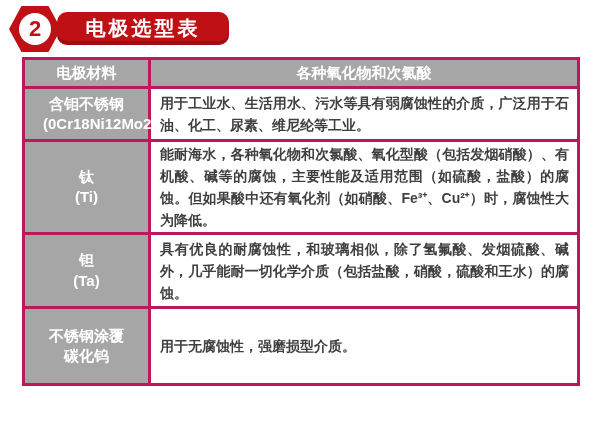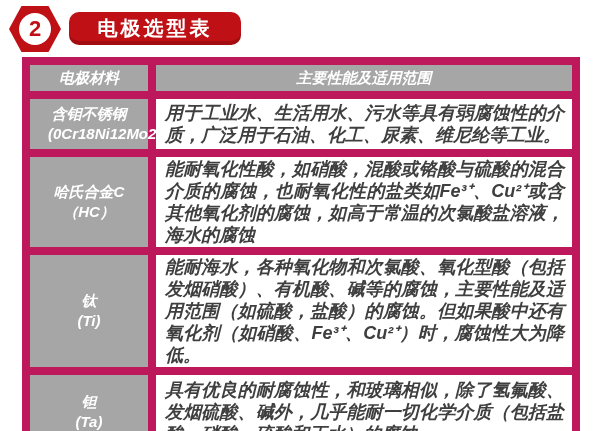--- a/index.html
+++ b/index.html
@@ -45,21 +45,21 @@
     justify-content: center;
   }
   .hex-badge .num {
     color: #bf1016;
     font-size: 22px;
     font-weight: bold;
     line-height: 1;
   }
   .title-banner {
     position: absolute;
-    left: 69px;
+    left: 57px;
     top: 12px;
     width: 172px;
     height: 33px;
     background: #bf1016;
     border-radius: 10px;
     box-shadow: inset 0 -4px 0 rgba(80, 0, 0, 0.25);
     display: flex;
     align-items: center;
     justify-content: center;
     color: #ffffff;
@@ -72,24 +72,23 @@
   table.spec {
     position: absolute;
     left: 22px;
     top: 57px;
     width: 558px;
     border-collapse: collapse;
     table-layout: fixed;
   }
   table.spec th,
   table.spec td {
-    border: 8px solid #be185d;
+    border: 3px solid #be185d;
     font-weight: bold;
     vertical-align: middle;
-    font-style: italic;
   }
   table.spec th {
     background: #a6a6a6;
     color: #ffffff;
     font-size: 15px;
     height: 24px;
     padding: 1px 2px;
     text-align: center;
   }
   table.spec col.c-mat { width: 126px; }
@@ -98,21 +97,21 @@
     color: #ffffff;
     text-align: center;
     font-size: 15px;
     line-height: 1.35;
     white-space: pre-line;
     padding: 3px 18px;
   }
   td.desc {
     background: #ffffff;
     color: #3f3f3f;
-    font-size: 18px;
+    font-size: 14px;
     line-height: 22px;
     padding: 1px 8px 1px 9px;
     text-align: justify;
   }
   tbody tr:nth-child(1) td { height: 44px; }
   tbody tr:nth-child(2) td { height: 43px; }
   tbody tr:nth-child(3) td { height: 65px; }
   tbody tr:nth-child(4) td { height: 68px; }
   tbody tr:nth-child(5) td { height: 44px; }
   tbody tr:nth-child(6) td { height: 21px; }
@@ -135,33 +134,28 @@
   </div>
 
   <table class="spec">
     <colgroup>
       <col class="c-mat">
       <col class="c-desc">
     </colgroup>
     <thead>
       <tr>
         <th>电极材料</th>
-        <th>主要性能及适用范围</th>
+        <th>各种氧化物和次氯酸</th>
       </tr>
     </thead>
     <tbody>
       <tr>
         <td class="mat">含钼不锈钢
 (0Cr18Ni12Mo2Ti)</td>
         <td class="desc">用于工业水、生活用水、污水等具有弱腐蚀性的介质，广泛用于石油、化工、尿素、维尼纶等工业。</td>
-      </tr>
-      <tr>
-        <td class="mat">哈氏合金C
-（HC）</td>
-        <td class="desc">能耐氧化性酸，如硝酸，混酸或铬酸与硫酸的混合介质的腐蚀，也耐氧化性的盐类如Fe³⁺、Cu²⁺或含其他氧化剂的腐蚀，如高于常温的次氯酸盐溶液，海水的腐蚀</td>
       </tr>
       <tr>
         <td class="mat">钛
 (Ti)</td>
         <td class="desc">能耐海水，各种氧化物和次氯酸、氧化型酸（包括发烟硝酸）、有机酸、碱等的腐蚀，主要性能及适用范围（如硫酸，盐酸）的腐蚀。但如果酸中还有氧化剂（如硝酸、Fe³⁺、Cu²⁺）时，腐蚀性大为降低。</td>
       </tr>
       <tr>
         <td class="mat">钽
 (Ta)</td>
         <td class="desc">具有优良的耐腐蚀性，和玻璃相似，除了氢氟酸、发烟硫酸、碱外，几乎能耐一切化学介质（包括盐酸，硝酸，硫酸和王水）的腐蚀。</td>

